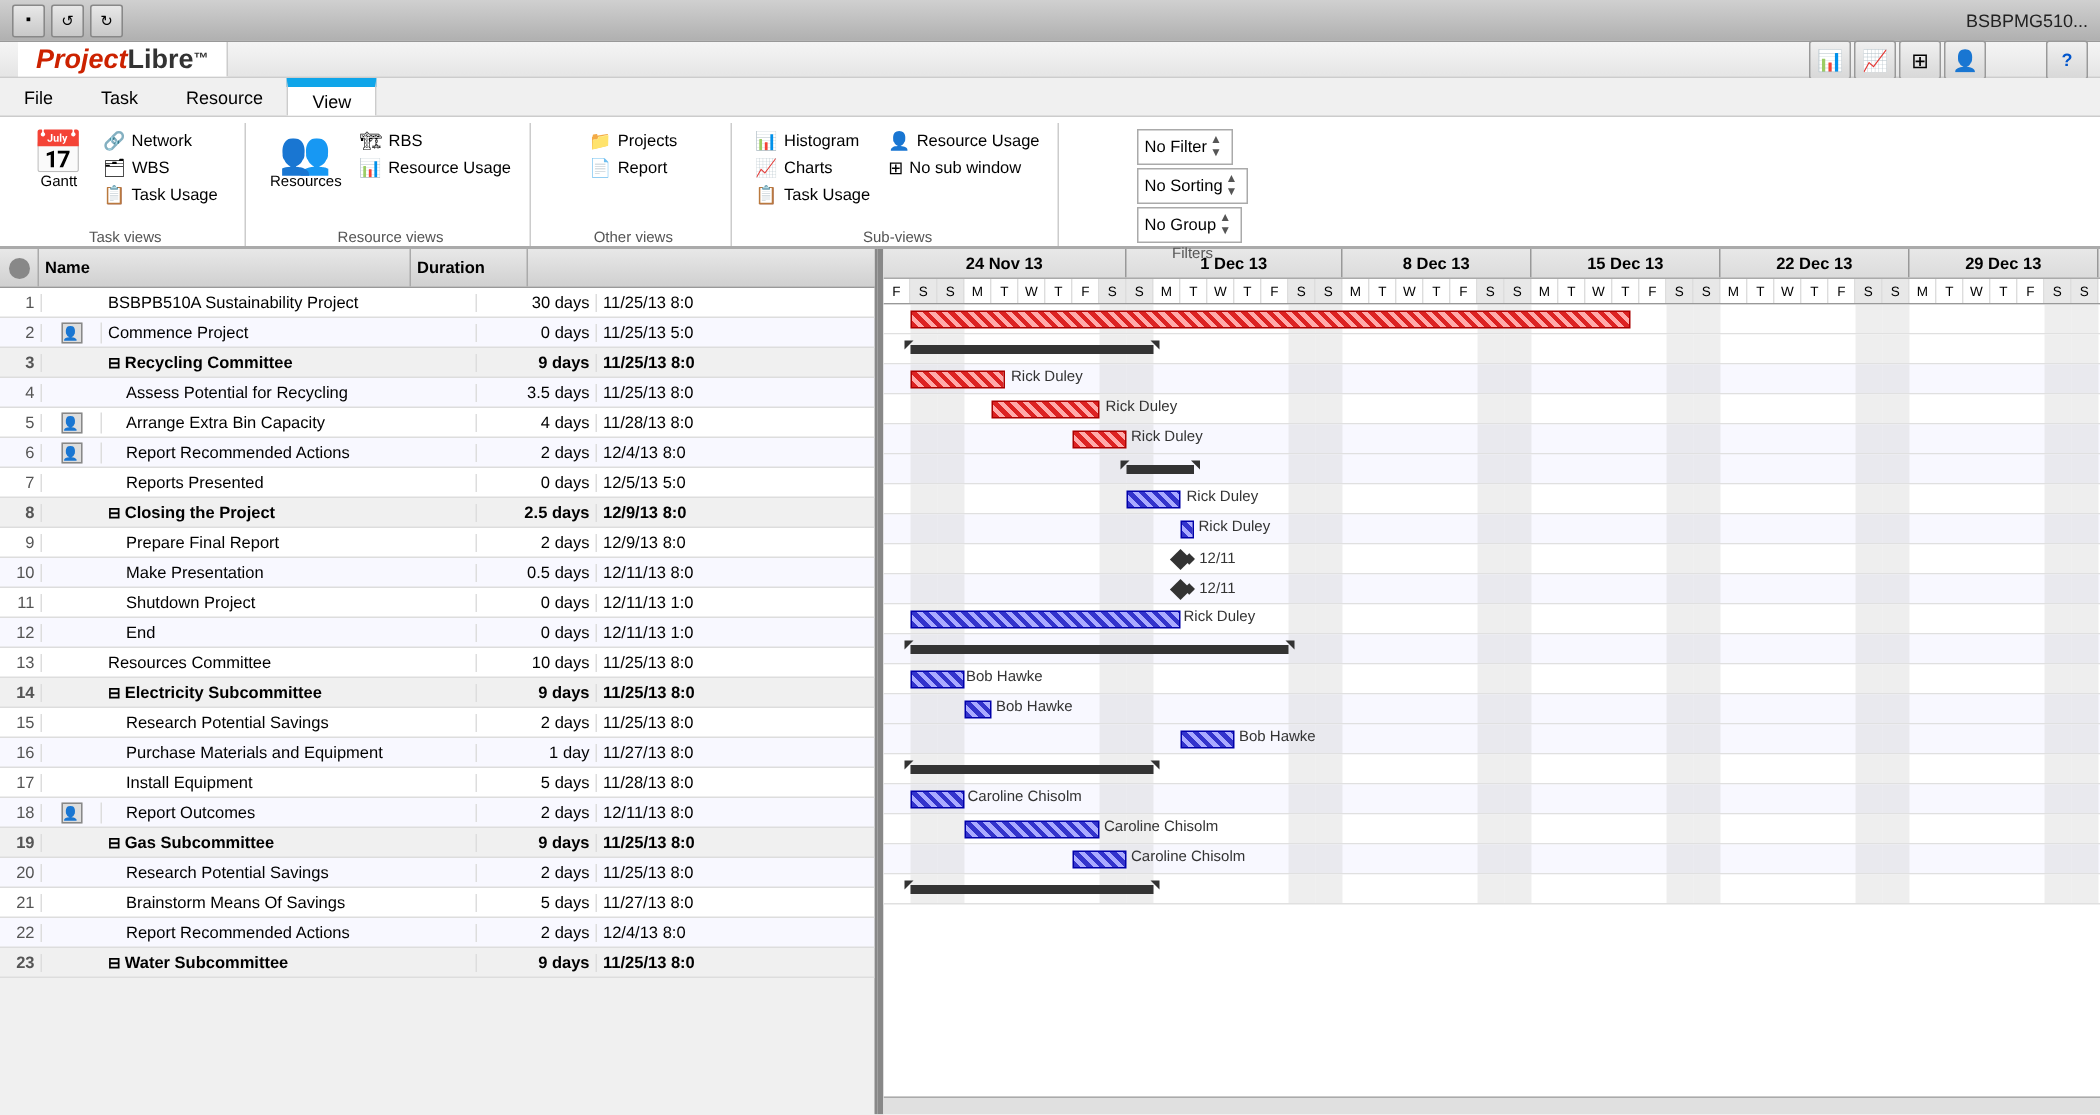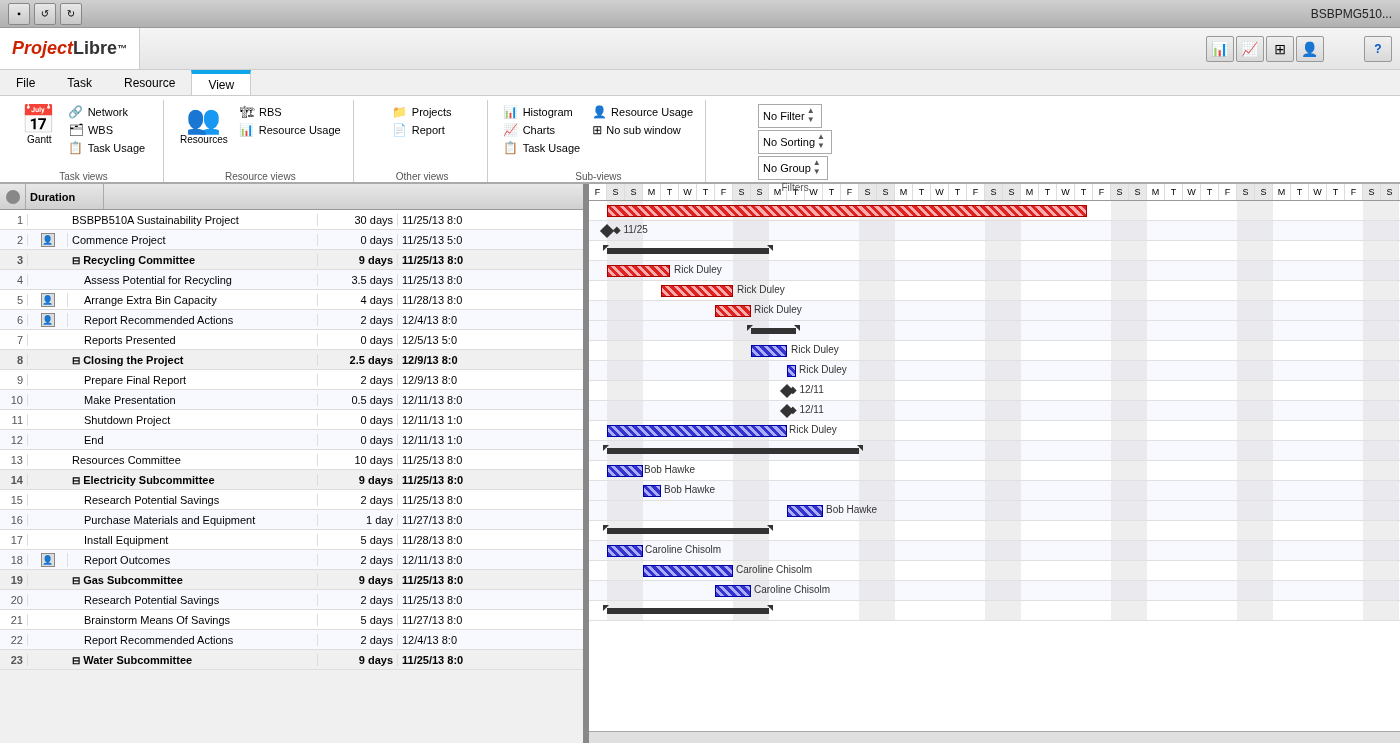--- a/index.html
+++ b/index.html
@@ -29,21 +29,21 @@
     #menubar {
       display: flex; align-items: center; height: 28px;
       background: #f5f5f5; border-bottom: 1px solid #ccc;
     }
     .menu-item {
       padding: 4px 16px; cursor: pointer; height: 100%;
       display: flex; align-items: center;
     }
     .menu-item.active {
       background: white; border-left: 1px solid #ccc;
-      border-right: 1px solid #ccc; border-top: 4px solid #0ea5e9;
+      border-right: 1px solid #ccc; border-top: 6px solid #0ea5e9;
     }
     .ribbon-group {
       display: flex; flex-direction: column; align-items: center;
       border-right: 1px solid #ccc; padding: 0 8px; min-width: 80px;
     }
     .ribbon-group-content {
       display: flex; flex: 1; align-items: flex-start; gap: 4px; padding-top: 4px;
     }
     .ribbon-group-label {
       font-size: 10px; color: #555; margin-top: 2px; white-space: nowrap;
@@ -140,21 +140,21 @@
 
   <div id="titlebar">
     <div id="titlebar-left">
       <div class="tb-btn">▪</div>
       <div class="tb-btn">↺</div>
       <div class="tb-btn">↻</div>
     </div>
     <div id="titlebar-right">BSBPMG510...</div>
   </div>
 
-  <div style="display:flex; align-items:center; background: linear-gradient(to bottom,#f5f5f5,#e5e5e5); border-bottom:1px solid #ccc; height:42px;">
+  <div style="display:flex; align-items:center; background: linear-gradient(to bottom,#f5f5f5,#e5e5e5); border-bottom:1px solid #ccc; height:24px;padding-left:12px;">
     <div id="logo">
       <span class="proj" style="color:#cc2200; font-style:italic; font-weight:bold;">Project</span>
         <span style="font-weight:bold;">Libre</span>
         <sup style="font-size:10px;">™</sup>
     </div>
     <div style="flex:1;"></div>
     <div style="display:flex; gap:2px; padding:2px 8px; align-items:center;">
       <div class="hdr-icon-btn" style="font-size:14px;">📊</div>
       <div class="hdr-icon-btn" style="font-size:14px;">📈</div>
       <div class="hdr-icon-btn" style="font-size:14px;">⊞</div>
@@ -296,20 +296,21 @@
   </div>
 
   <div id="gantt-area" style="display:flex; flex:1; overflow:hidden;">
 
     <div id="task-list">
 
       <div id="task-header">
         <div class="th-cell th-icon" style="width:26px;">
           <div style="width:14px; height:14px; border-radius:50%; background:#888; display:flex; align-items:center; justify-content:center;"></div>
         </div>
+        <div class="th-cell th-name" style="width:248px;">Name</div>
         <div class="th-cell th-duration" style="width:78px;">Duration</div>
       </div>
 
       <div id="task-rows">
           <div class="task-row">
             <div class="tc-num">1</div>
             <div class="tc-icon"></div>
             <div class="tc-name">BSBPB510A Sustainability Project</div>
             <div class="tc-duration">30 days</div>
             <div class="tc-start">11/25/13 8:0</div>
@@ -477,20 +478,29 @@
             <div class="tc-start" style="font-weight: bold;">11/25/13 8:0</div>
           </div>
         </div>
     </div>
 
     <div id="splitter"></div>
 
     <div id="gantt-chart" style="flex:1; display:flex; flex-direction:column; overflow:hidden; background:white;">
 
       <div id="gantt-timeline" style="border-bottom:1px solid #999; background:linear-gradient(to bottom,#e8e8e8,#d0d0d0);">
+        <div id="gantt-period-row" style="display:flex; height:20px; border-bottom:1px solid #aaa; overflow:hidden;">
+            <div style="display: flex; align-items: center; justify-content: center; font-size: 11px; font-weight: bold; border-right: 1px solid rgb(153, 153, 153); width: 162px; flex-shrink: 0; white-space: nowrap; overflow: hidden; padding: 0px 2px;">24 Nov 13</div>
+            <div style="display: flex; align-items: center; justify-content: center; font-size: 11px; font-weight: bold; border-right: 1px solid rgb(153, 153, 153); width: 144px; flex-shrink: 0; white-space: nowrap; overflow: hidden; padding: 0px 2px;">1 Dec 13</div>
+            <div style="display: flex; align-items: center; justify-content: center; font-size: 11px; font-weight: bold; border-right: 1px solid rgb(153, 153, 153); width: 126px; flex-shrink: 0; white-space: nowrap; overflow: hidden; padding: 0px 2px;">8 Dec 13</div>
+            <div style="display: flex; align-items: center; justify-content: center; font-size: 11px; font-weight: bold; border-right: 1px solid rgb(153, 153, 153); width: 126px; flex-shrink: 0; white-space: nowrap; overflow: hidden; padding: 0px 2px;">15 Dec 13</div>
+            <div style="display: flex; align-items: center; justify-content: center; font-size: 11px; font-weight: bold; border-right: 1px solid rgb(153, 153, 153); width: 126px; flex-shrink: 0; white-space: nowrap; overflow: hidden; padding: 0px 2px;">22 Dec 13</div>
+            <div style="display: flex; align-items: center; justify-content: center; font-size: 11px; font-weight: bold; border-right: 1px solid rgb(153, 153, 153); width: 126px; flex-shrink: 0; white-space: nowrap; overflow: hidden; padding: 0px 2px;">29 Dec 13</div>
+            <div style="display: flex; align-items: center; justify-content: center; font-size: 11px; font-weight: bold; border-right: 1px solid rgb(153, 153, 153); width: 36px; flex-shrink: 0; white-space: nowrap; overflow: hidden; padding: 0px 2px;">5 Jan</div>
+          </div>
         <div id="gantt-day-row" style="display:flex; height:16px; overflow:hidden;">
             <div style="width: 18px; flex-shrink: 0; display: flex; align-items: center; justify-content: center; font-size: 9px; border-right: 1px solid rgb(221, 221, 221); background: white; height: 100%;">F</div>
             <div style="width: 18px; flex-shrink: 0; display: flex; align-items: center; justify-content: center; font-size: 9px; border-right: 1px solid rgb(221, 221, 221); background: rgb(232, 232, 232); height: 100%;">S</div>
             <div style="width: 18px; flex-shrink: 0; display: flex; align-items: center; justify-content: center; font-size: 9px; border-right: 1px solid rgb(221, 221, 221); background: rgb(232, 232, 232); height: 100%;">S</div>
             <div style="width: 18px; flex-shrink: 0; display: flex; align-items: center; justify-content: center; font-size: 9px; border-right: 1px solid rgb(221, 221, 221); background: white; height: 100%;">M</div>
             <div style="width: 18px; flex-shrink: 0; display: flex; align-items: center; justify-content: center; font-size: 9px; border-right: 1px solid rgb(221, 221, 221); background: white; height: 100%;">T</div>
             <div style="width: 18px; flex-shrink: 0; display: flex; align-items: center; justify-content: center; font-size: 9px; border-right: 1px solid rgb(221, 221, 221); background: white; height: 100%;">W</div>
             <div style="width: 18px; flex-shrink: 0; display: flex; align-items: center; justify-content: center; font-size: 9px; border-right: 1px solid rgb(221, 221, 221); background: white; height: 100%;">T</div>
             <div style="width: 18px; flex-shrink: 0; display: flex; align-items: center; justify-content: center; font-size: 9px; border-right: 1px solid rgb(221, 221, 221); background: white; height: 100%;">F</div>
             <div style="width: 18px; flex-shrink: 0; display: flex; align-items: center; justify-content: center; font-size: 9px; border-right: 1px solid rgb(221, 221, 221); background: rgb(232, 232, 232); height: 100%;">S</div>
@@ -544,38 +554,20 @@
             <div style="position: absolute; left: 288px; top: 0px; width: 18px; height: 100%; background: rgba(200, 200, 200, 0.3);"></div>
             <div style="position: absolute; left: 396px; top: 0px; width: 18px; height: 100%; background: rgba(200, 200, 200, 0.3);"></div>
             <div style="position: absolute; left: 414px; top: 0px; width: 18px; height: 100%; background: rgba(200, 200, 200, 0.3);"></div>
             <div style="position: absolute; left: 522px; top: 0px; width: 18px; height: 100%; background: rgba(200, 200, 200, 0.3);"></div>
             <div style="position: absolute; left: 540px; top: 0px; width: 18px; height: 100%; background: rgba(200, 200, 200, 0.3);"></div>
             <div style="position: absolute; left: 648px; top: 0px; width: 18px; height: 100%; background: rgba(200, 200, 200, 0.3);"></div>
             <div style="position: absolute; left: 666px; top: 0px; width: 18px; height: 100%; background: rgba(200, 200, 200, 0.3);"></div>
             <div style="position: absolute; left: 774px; top: 0px; width: 18px; height: 100%; background: rgba(200, 200, 200, 0.3);"></div>
             <div style="position: absolute; left: 792px; top: 0px; width: 18px; height: 100%; background: rgba(200, 200, 200, 0.3);"></div>
             <div style="position: absolute; left: 18px; top: 4px; width: 480px; height: 12px; background: repeating-linear-gradient(45deg, rgb(221, 34, 34), rgb(221, 34, 34) 3px, rgb(255, 170, 170) 3px, rgb(255, 170, 170) 6px); border: 1px solid rgb(170, 0, 0);"></div>
-          </div>
-          <div style="height: 20px; border-bottom: 1px solid rgb(224, 224, 224); position: relative; background: rgb(248, 248, 255);">
-            <div style="position: absolute; left: 18px; top: 0px; width: 18px; height: 100%; background: rgba(200, 200, 200, 0.3);"></div>
-            <div style="position: absolute; left: 36px; top: 0px; width: 18px; height: 100%; background: rgba(200, 200, 200, 0.3);"></div>
-            <div style="position: absolute; left: 144px; top: 0px; width: 18px; height: 100%; background: rgba(200, 200, 200, 0.3);"></div>
-            <div style="position: absolute; left: 162px; top: 0px; width: 18px; height: 100%; background: rgba(200, 200, 200, 0.3);"></div>
-            <div style="position: absolute; left: 270px; top: 0px; width: 18px; height: 100%; background: rgba(200, 200, 200, 0.3);"></div>
-            <div style="position: absolute; left: 288px; top: 0px; width: 18px; height: 100%; background: rgba(200, 200, 200, 0.3);"></div>
-            <div style="position: absolute; left: 396px; top: 0px; width: 18px; height: 100%; background: rgba(200, 200, 200, 0.3);"></div>
-            <div style="position: absolute; left: 414px; top: 0px; width: 18px; height: 100%; background: rgba(200, 200, 200, 0.3);"></div>
-            <div style="position: absolute; left: 522px; top: 0px; width: 18px; height: 100%; background: rgba(200, 200, 200, 0.3);"></div>
-            <div style="position: absolute; left: 540px; top: 0px; width: 18px; height: 100%; background: rgba(200, 200, 200, 0.3);"></div>
-            <div style="position: absolute; left: 648px; top: 0px; width: 18px; height: 100%; background: rgba(200, 200, 200, 0.3);"></div>
-            <div style="position: absolute; left: 666px; top: 0px; width: 18px; height: 100%; background: rgba(200, 200, 200, 0.3);"></div>
-            <div style="position: absolute; left: 774px; top: 0px; width: 18px; height: 100%; background: rgba(200, 200, 200, 0.3);"></div>
-            <div style="position: absolute; left: 792px; top: 0px; width: 18px; height: 100%; background: rgba(200, 200, 200, 0.3);"></div>
-            <div style="position: absolute; left: 13px; top: 5px; width: 10px; height: 10px; background: rgb(51, 51, 51); transform: rotate(45deg);"></div>
-            <span style="position: absolute; left: 24px; top: 3px; font-size: 10px; white-space: nowrap; color: rgb(51, 51, 51);">◆ 11/25</span>
           </div>
           <div style="height: 20px; border-bottom: 1px solid rgb(224, 224, 224); position: relative; background: white;">
             <div style="position: absolute; left: 18px; top: 0px; width: 18px; height: 100%; background: rgba(200, 200, 200, 0.3);"></div>
             <div style="position: absolute; left: 36px; top: 0px; width: 18px; height: 100%; background: rgba(200, 200, 200, 0.3);"></div>
             <div style="position: absolute; left: 144px; top: 0px; width: 18px; height: 100%; background: rgba(200, 200, 200, 0.3);"></div>
             <div style="position: absolute; left: 162px; top: 0px; width: 18px; height: 100%; background: rgba(200, 200, 200, 0.3);"></div>
             <div style="position: absolute; left: 270px; top: 0px; width: 18px; height: 100%; background: rgba(200, 200, 200, 0.3);"></div>
             <div style="position: absolute; left: 288px; top: 0px; width: 18px; height: 100%; background: rgba(200, 200, 200, 0.3);"></div>
             <div style="position: absolute; left: 396px; top: 0px; width: 18px; height: 100%; background: rgba(200, 200, 200, 0.3);"></div>
             <div style="position: absolute; left: 414px; top: 0px; width: 18px; height: 100%; background: rgba(200, 200, 200, 0.3);"></div>

